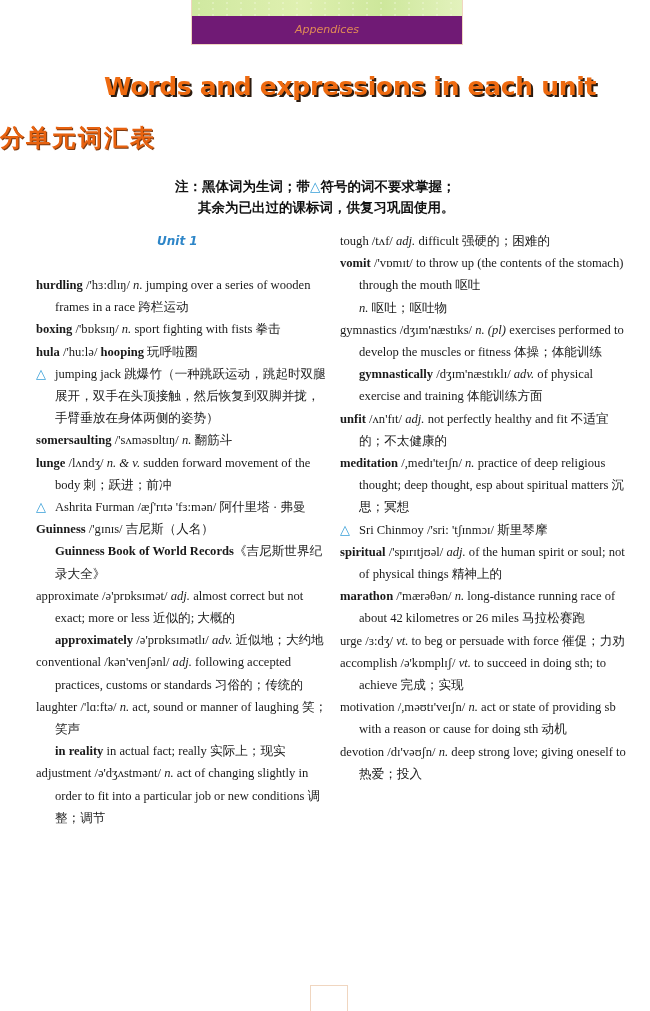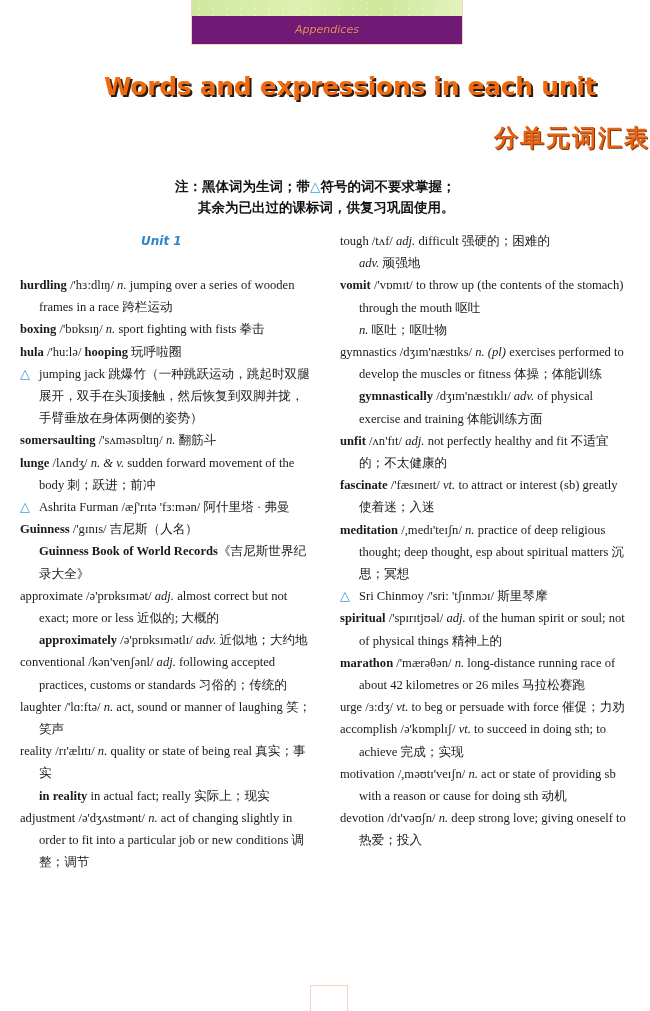--- a/index.html
+++ b/index.html
@@ -6,27 +6,27 @@
   body { width:650px; height:1011px; background:#ffffff; position:relative; overflow:hidden;
          font-family:"Liberation Serif","DejaVu Serif",serif; color:#1a1a1a; }
   .banner { position:absolute; left:191px; top:0; width:270px; height:44px; border:1px solid #f0d6c0; border-top:none; background:#701a75; }
   .banner-band { height:16px; background:linear-gradient(90deg,#cfe8a0,#dff0b0 40%,#cde79b 70%,#e3f2bd); position:relative; }
   .banner-band::after { content:""; position:absolute; left:0; right:0; top:0; bottom:0;
      background-image:radial-gradient(#f4fadf 1px, transparent 1.5px); background-size:14px 6px; opacity:.8; }
   .banner-label { text-align:center; font-family:"DejaVu Sans",sans-serif; font-style:italic; font-size:11px; color:#e08b56; line-height:28px; }
   .title-en { position:absolute; left:0; width:630px; top:72px; text-align:center;
      font-family:"DejaVu Sans","Liberation Sans",sans-serif; font-weight:bold; font-size:25px; letter-spacing:-0.3px;
      color:#ee6a10; text-shadow:2px 2px 0 #2b1b10;margin-left:35px; }
-  .title-cn { position:absolute; left:0; width:650px; top:122px; text-align:right; font-size:24px; font-weight:bold;
+  .title-cn { position:absolute; left:0; width:650px; top:122px; text-align:left; font-size:24px; font-weight:bold;
      color:#e8620f; text-shadow:1px 1px 0 #7a3a12; letter-spacing:2px; }
   .note { position:absolute; left:175px; top:176px; font-family:"DejaVu Sans",sans-serif; font-weight:bold; font-size:13.5px; line-height:21px; color:#111; }
   .note .tri { color:#3aa0d8; font-weight:normal; }
   .note .l2 { padding-left:23px; }
   .col { position:absolute; top:230px; font-size:12.6px; line-height:22.2px; }
-  .col-left { left:20px; width:296px; }
+  .col-left { left:36px; width:296px; }
   .col-right { left:340px; width:290px; }
   .unit-heading { font-family:"DejaVu Sans",sans-serif; font-style:italic; font-weight:bold; color:#2e86c8; font-size:12px; padding-left:121px; height:22px; margin-bottom:22px; }
   .entry { padding-left:19px; text-indent:-19px; }
   .entry.sub { padding-left:19px; text-indent:0; }
   .entry.cont { padding-left:19px; text-indent:0; }
   .tri-icon { color:#3aa0d8; display:inline-block; width:19px; text-indent:0; font-family:"DejaVu Sans",sans-serif; font-size:13px; }
   b { font-weight:bold; }
   i { font-style:italic; }
   .page-num { position:absolute; left:310px; top:985px; width:36px; height:26px; border:1px solid #f0d6c0; border-bottom:none; background:#fff; text-align:center; }
   .page-num span { display:block; font-family:"Liberation Sans",sans-serif; font-weight:bold; font-size:15px; line-height:17px; color:#111;margin-top:48px; }
@@ -57,36 +57,33 @@
       <div class="entry"><span class="tri-icon">△</span><span>jumping jack</span><span> 跳爆竹（一种跳跃运动，跳起时双腿展开，双手在头顶接触，然后恢复到双脚并拢，手臂垂放在身体两侧的姿势）</span></div>
       <div class="entry"><b>somersaulting</b><span> /'sʌməsɒltɪŋ/ </span><i>n.</i><span> 翻筋斗</span></div>
       <div class="entry"><b>lunge</b><span> /lʌndʒ/ </span><i>n. &amp; v.</i><span> sudden forward movement of the body 刺；跃进；前冲</span></div>
       <div class="entry"><span class="tri-icon">△</span><span>Ashrita Furman</span><span> /æʃ'rɪtə 'fɜ:mən/  阿什里塔 · 弗曼</span></div>
       <div class="entry"><b>Guinness</b><span> /'gɪnɪs/ 吉尼斯（人名）</span></div>
       <div class="entry sub"><b>Guinness Book of World Records</b><span>《吉尼斯世界纪录大全》</span></div>
       <div class="entry"><span>approximate</span><span> /ə'prɒksɪmət/ </span><i>adj.</i><span> almost correct but not exact; more or less 近似的; 大概的</span></div>
       <div class="entry sub"><b>approximately</b><span> /ə'prɒksɪmətlɪ/ </span><i>adv.</i><span> 近似地；大约地</span></div>
       <div class="entry"><span>conventional</span><span> /kən'venʃənl/ </span><i>adj.</i><span> following accepted practices, customs or standards 习俗的；传统的</span></div>
       <div class="entry"><span>laughter</span><span> /'lɑ:ftə/ </span><i>n.</i><span> act, sound or manner of laughing 笑；笑声</span></div>
-      <div class="entry"><span>reality</span><span> /rɪ'ælɪtɪ/ </span><i>n.</i><span> quality or state of being real 真实；事实</span></div>
       <div class="entry sub"><b>in reality</b><span>  in actual fact; really 实际上；现实</span></div>
       <div class="entry"><span>adjustment</span><span> /ə'dʒʌstmənt/ </span><i>n.</i><span> act of changing slightly in order to fit into a particular job or new conditions 调整；调节</span></div>
     </div>
 </div>
 
 <div class="col col-right">
   <div id="right-entries">
       <div class="entry"><span>tough</span><span> /tʌf/ </span><i>adj.</i><span> difficult 强硬的；困难的</span></div>
-      <div class="entry cont"><i>adv.</i><span> 顽强地</span></div>
       <div class="entry"><b>vomit</b><span> /'vɒmɪt/ to throw up (the contents of the stomach) through the mouth 呕吐</span></div>
       <div class="entry cont"><i>n.</i><span> 呕吐；呕吐物</span></div>
       <div class="entry"><span>gymnastics</span><span> /dʒɪm'næstɪks/ </span><i>n. (pl)</i><span> exercises performed to develop the muscles or fitness 体操；体能训练</span></div>
       <div class="entry sub"><b>gymnastically</b><span> /dʒɪm'næstɪklɪ/ </span><i>adv.</i><span> of physical exercise and training 体能训练方面</span></div>
       <div class="entry"><b>unfit</b><span> /ʌn'fɪt/ </span><i>adj.</i><span> not perfectly healthy and fit 不适宜的；不太健康的</span></div>
-      <div class="entry"><b>fascinate</b><span> /'fæsɪneɪt/ </span><i>vt.</i><span> to attract or interest (sb) greatly 使着迷；入迷</span></div>
       <div class="entry"><b>meditation</b><span> /,medɪ'teɪʃn/ </span><i>n.</i><span> practice of deep religious thought; deep thought, esp about spiritual matters 沉思；冥想</span></div>
       <div class="entry"><span class="tri-icon">△</span><span>Sri Chinmoy</span><span> /'sri: 'tʃɪnmɔɪ/ 斯里琴摩</span></div>
       <div class="entry"><b>spiritual</b><span> /'spɪrɪtjʊəl/ </span><i>adj.</i><span> of the human spirit or soul; not of physical things 精神上的</span></div>
       <div class="entry"><b>marathon</b><span> /'mærəθən/ </span><i>n.</i><span> long-distance running race of about 42 kilometres or 26 miles 马拉松赛跑</span></div>
       <div class="entry"><span>urge</span><span> /ɜ:dʒ/ </span><i>vt.</i><span> to beg or persuade with force 催促；力劝</span></div>
       <div class="entry"><span>accomplish</span><span> /ə'kɒmplɪʃ/ </span><i>vt.</i><span> to succeed in doing sth; to achieve 完成；实现</span></div>
       <div class="entry"><span>motivation</span><span> /,məʊtɪ'veɪʃn/ </span><i>n.</i><span> act or state of providing sb with a reason or cause for doing sth 动机</span></div>
       <div class="entry"><span>devotion</span><span> /dɪ'vəʊʃn/ </span><i>n.</i><span> deep strong love; giving oneself to 热爱；投入</span></div>
     </div>
 </div>

